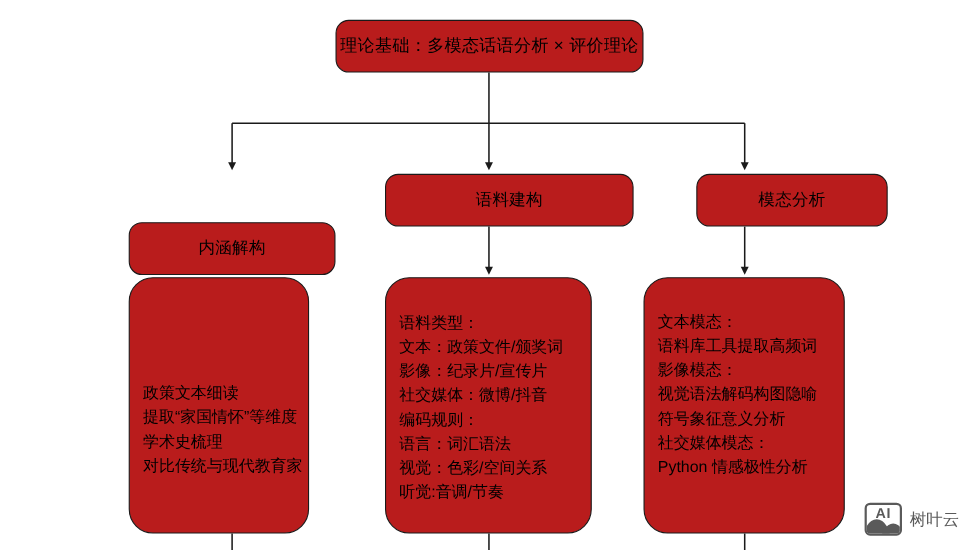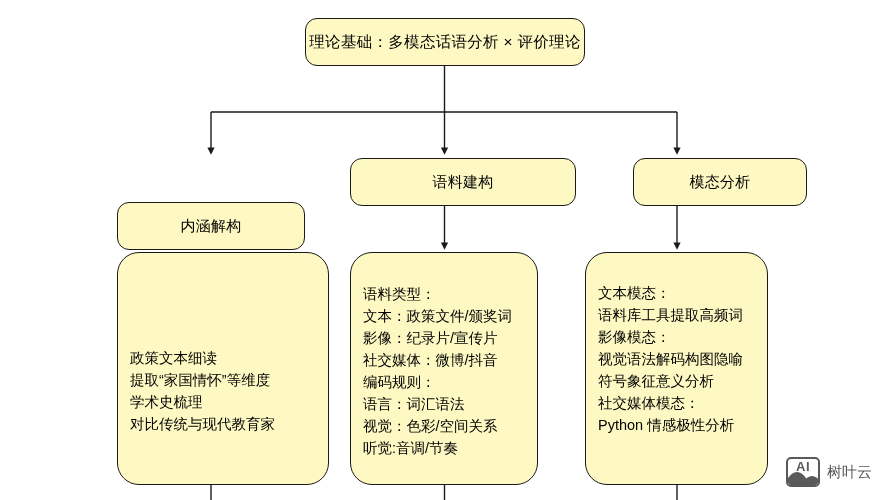--- a/index.html
+++ b/index.html
@@ -26,21 +26,21 @@
     left: 0;
     top: 0;
     width: 889px;
     height: 500px;
     pointer-events: none;
   }
   .node {
     position: absolute;
     box-sizing: border-box;
     border: 1.4px solid #1a1a1a;
-    background: #fef9c3;
+    background: #b91c1c;
     border-radius: 12px;
   }
   .node.root {
     left: 305px;
     top: 18px;
     width: 280px;
     height: 48px;
     border-radius: 12px;
   }
   .node.stage {
@@ -50,21 +50,21 @@
   }
   .node.stage.s1 { left: 117px; width: 188px; margin-top: 44px; }
   .node.stage.s2 { left: 350px; width: 226px; }
   .node.stage.s3 { left: 585px; width: 174px; margin-left: 48px; }
 
   .node.detail {
     top: 252px;
     height: 233px;
     border-radius: 22px;
   }
-  .node.detail.d1 { left: 117px; width: 212px; }
+  .node.detail.d1 { left: 117px; width: 164px; }
   .node.detail.d2 { left: 350px; width: 188px; }
   .node.detail.d3 { left: 585px; width: 183px; }
 
   .centered-label {
     width: 100%;
     height: 100%;
     display: flex;
     align-items: center;
     justify-content: center;
     font-size: 15px;

